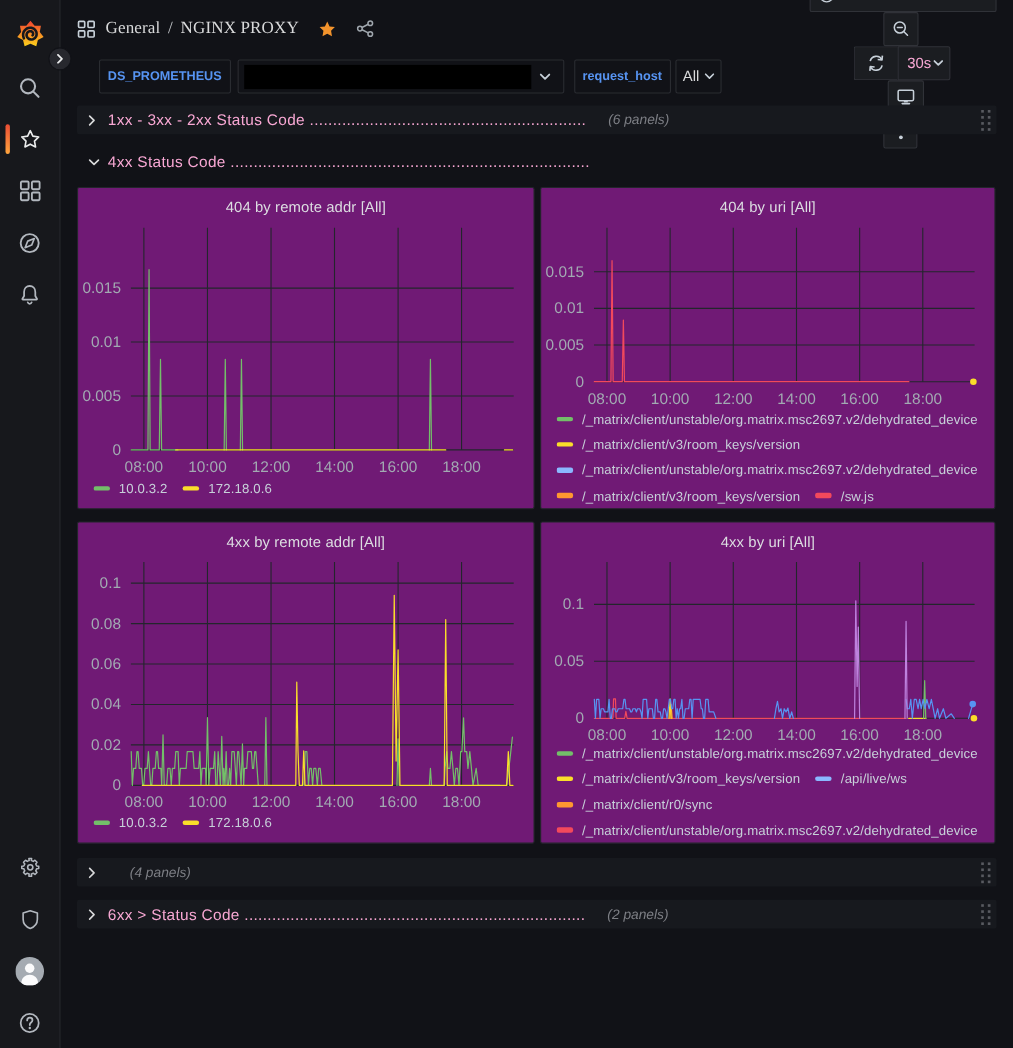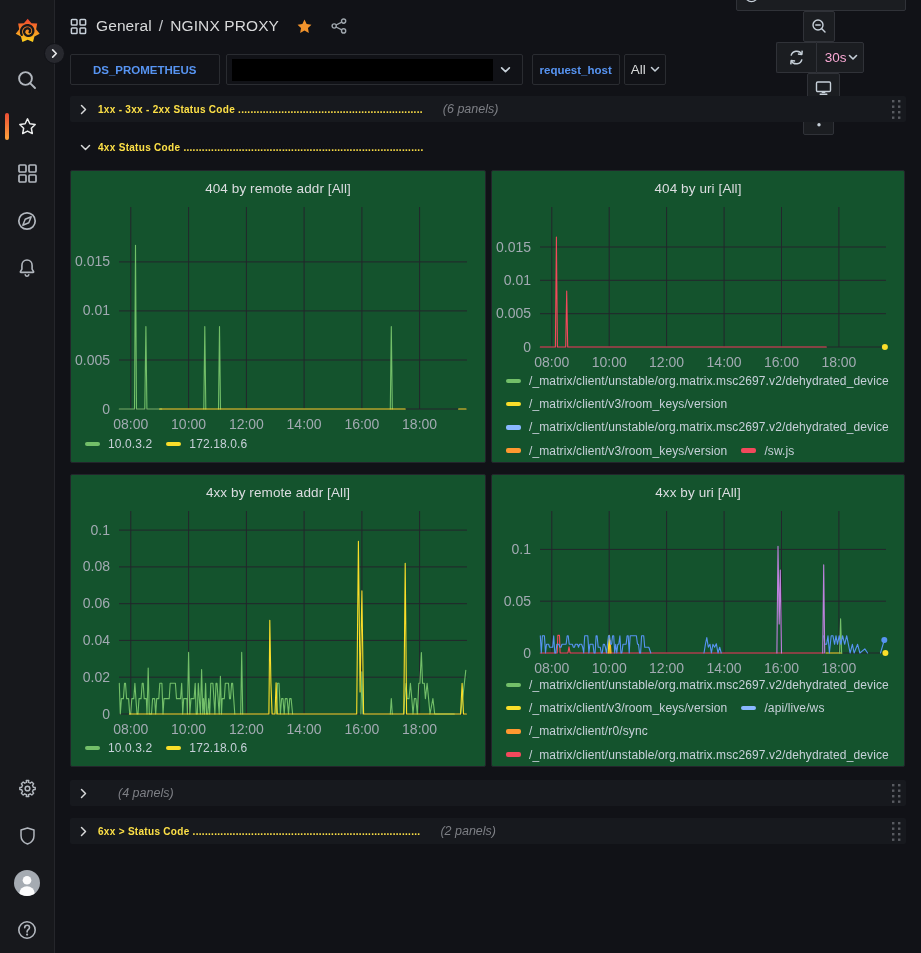--- a/index.html
+++ b/index.html
@@ -13,58 +13,58 @@
 .sb-item { width:55px; height:47px; display:flex; align-items:center; justify-content:center; position:relative; cursor:pointer; }
 .sb-item svg { display:block; }
 .sb-active-bar { position:absolute; left:5px; top:10px; bottom:10px; width:4px; border-radius:2px; background:linear-gradient(180deg,#eb4d34,#ffa53d); }
 .sb-spacer { flex:1; }
 .expand-btn { position:absolute; left:44px; top:43px; width:21px; height:21px; border-radius:50%; background:#27282e; border:1px solid #111217; display:flex; align-items:center; justify-content:center; cursor:pointer; z-index:9; }
 
 
 .main { flex:1; display:flex; flex-direction:column; padding:0 15px; min-width:0; }
 .navbar { height:52px; flex:none; display:flex; align-items:center; }
 .crumb-icon { margin-right:9px; display:flex; }
-.crumb { font-size:15.5px; color:#d8d9da; letter-spacing:.1px; }
+.crumb { font-size:15.5px; color:#d8d9da; letter-spacing:.1px;font-family:Liberation Serif, serif; }
 .crumb .sep { color:#c3c6ca; margin:0 7px; }
 .crumb-star { margin-left:17px; display:flex; cursor:pointer; }
 .crumb-share { margin-left:18px; display:flex; cursor:pointer; }
 .nav-actions { margin-left:auto; display:flex; align-items:center;flex-direction:column; }
 .navbtn { height:31px; min-width:31px; background:#1b1d21; border:1px solid #303238; border-radius:2px; display:flex; align-items:center; justify-content:center; color:#c7d0d9; cursor:pointer; padding:0 7px; margin-left:12px; }
 .navbtn.tv { margin-left:19px; } .navbtn.time { margin-left:14px; } .navbtn.zoomout { margin-left:9px; } .navbtn.kebab { margin-left:9px; }
 .navbtn .lbl { font-size:14.5px; color:#d8d9da; margin:0 5px 0 8px; white-space:nowrap; }
 .navbtn .tz { font-size:11px; font-weight:700; color:#f08a21; margin-right:6px; }
 .navbtn .ivl { font-size:13.5px; color:#f9a8d4; margin:0 2px 0 3px; }
 .btn-group { display:flex; margin-left:12px; }
 .btn-group .navbtn { margin-left:0; }
 .btn-group .navbtn:first-child { border-right:none; border-radius:2px 0 0 2px; }
 .btn-group .navbtn:last-child { border-radius:0 2px 2px 0; }
 
 
 .submenu { height:44px; flex:none; display:flex; align-items:flex-start; padding-top:2px; }
-.varlabel { height:31px; background:transparent; border:1px solid #2a2c31; border-radius:2px; display:flex; align-items:center; padding:0 22px; font-size:11.5px; font-weight:700; color:#5794f2; letter-spacing:0; white-space:nowrap; }
+.varlabel { height:31px; background:transparent; border:1px solid #2a2c31; border-radius:2px; display:flex; align-items:center; padding:0 7px; font-size:11.5px; font-weight:700; color:#5794f2; letter-spacing:0; white-space:nowrap;margin-left:20px; }
 .vardrop { height:31px; width:297px; margin-left:6px; background:transparent; border:1px solid #2a2c31; border-radius:2px; display:flex; align-items:center; padding:0 8px 0 5px; cursor:pointer; }
 .vardrop .blackbox { width:261px; height:22px; background:#000; }
 .vardrop .caret { margin-left:auto; margin-right:3px; display:flex; }
 .varlabel.second { margin-left:9px; padding:0 7px; }
 .varvalue { height:31px; margin-left:4px; background:transparent; border:1px solid #2a2c31; border-radius:2px; display:flex; align-items:center; padding:0 5px 0 6px; font-size:13.5px; color:#d8d9da; cursor:pointer; }
 .varvalue .caret { margin-left:4px; display:flex; }
 
 
 .dash { flex:1; position:relative; }
 .dashrow { height:26px; display:flex; align-items:center; padding:0 4px 0 10px; border-radius:2px; cursor:pointer; }
 .dashrow.collapsed { background:#17191e; }
 .dashrow .chev { width:14px; display:flex; margin-right:4px; }
-.rowtitle { font-size:10px; font-weight:700; color:#fde047; white-space:nowrap; overflow:hidden; letter-spacing:.3px; }
+.rowtitle { font-size:14px; font-weight:400; color:#f9a8d4; white-space:nowrap; overflow:hidden; letter-spacing:.3px; }
 .rowcount { font-size:12.5px; font-style:italic; color:#7d7f85; margin-left:20px; white-space:nowrap; }
 .rowhandle { margin-left:auto; display:flex; cursor:grab; }
 .mb12 { margin-bottom:12px; }
 
 
 .grid2 { display:grid; grid-template-columns:416px 414px; grid-template-rows:293px 293px; column-gap:5px; row-gap:11px; margin:10px 0 13px 0; }
-.panel { background:#14532d; border:1px solid #23252b; border-radius:2px; display:flex; flex-direction:column; overflow:hidden; }
+.panel { background:#701a75; border:1px solid #23252b; border-radius:2px; display:flex; flex-direction:column; overflow:hidden; }
 .ptitle { height:30px; flex:none; display:flex; align-items:center; justify-content:center; padding-top:5px; font-size:13.5px; font-weight:500; color:#dcdde1; letter-spacing:.1px; }
 .chart { flex:1; min-height:0; position:relative; }
 .chart svg { position:absolute; left:0; top:0; }
 .legend { flex:none; overflow:hidden; padding:6px 0 2px 14px; max-height:32px; }
 .legend.multi { max-height:89px; padding-top:1px; padding-bottom:0; }
 .lrow { height:23.2px; display:flex; align-items:flex-start; white-space:nowrap; overflow:hidden; }
 .litem { display:inline-flex; align-items:center; margin-right:14px; cursor:pointer; }
 .litem i { display:inline-block; width:15px; height:4.5px; border-radius:2px; margin-right:8px; flex:none; }
 .litem em { font-style:normal; font-size:12px; letter-spacing:.12px; color:#c7d0d9; }
 .tick { font-size:14px; fill:#a2aab2; }

